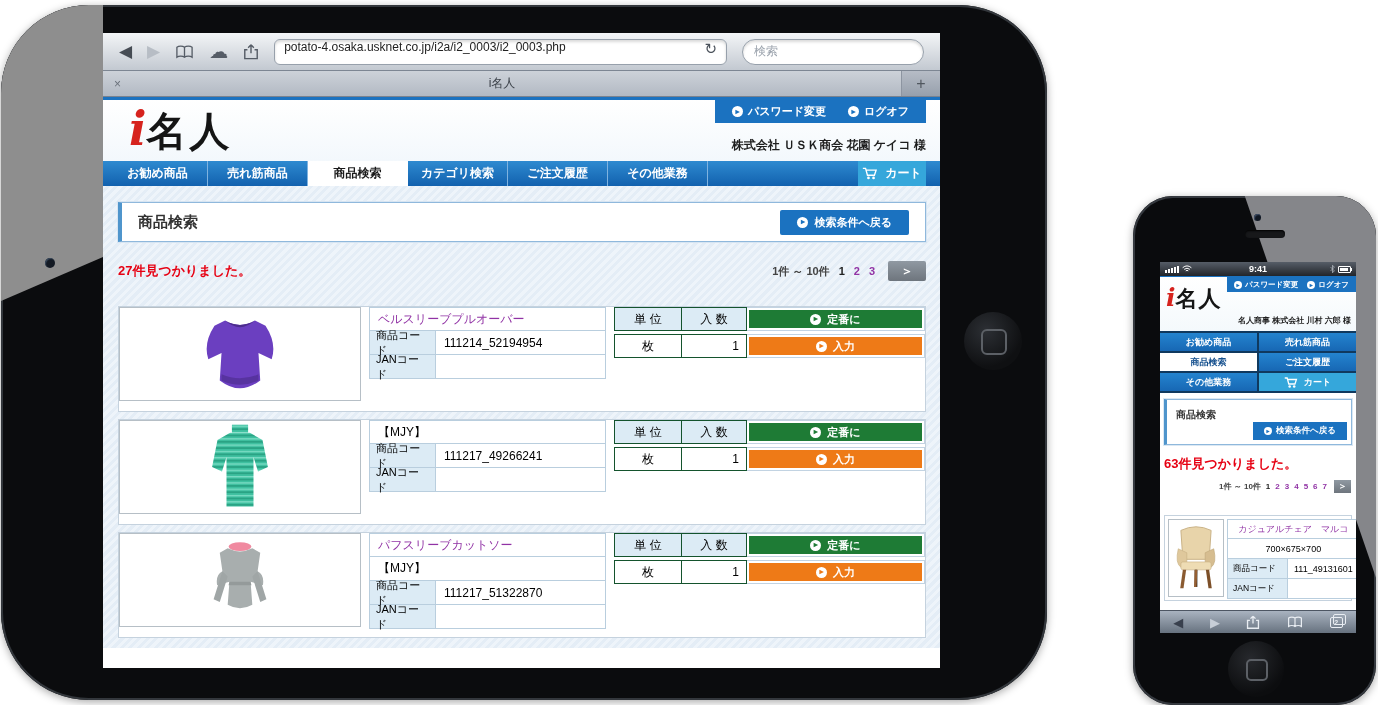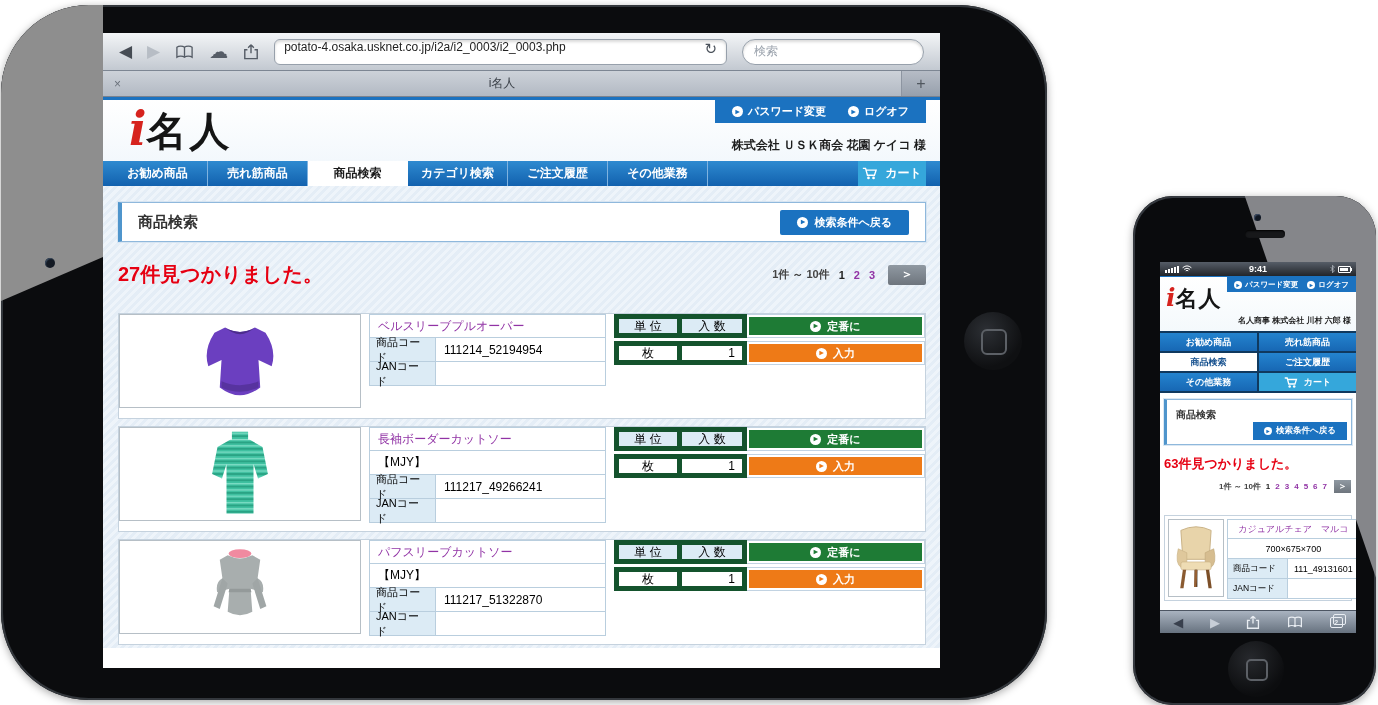--- a/index.html
+++ b/index.html
@@ -54,39 +54,39 @@
   .pnav{height:25px;background:linear-gradient(#2e8ad0,#1261ae);display:flex;align-items:stretch;padding-left:5px}
   .ntab{width:100px;display:flex;align-items:center;justify-content:center;color:#fff;font-size:12px;font-weight:bold;border-right:1px solid #7fb3e0;cursor:pointer}
   .ntab.active{background:#fff;color:#1a1a1a;border-right-color:#fff}
   .cartbtn{margin-left:auto;margin-right:14px;width:68px;background:#35a7db;display:flex;gap:6px;align-items:center;justify-content:center;color:#fff;font-weight:bold;font-size:12px;cursor:pointer}
 
   .pcontent{padding:16px 14px 0 15px}
   .panel{height:40px;background:#fff;border:1px solid #8fb8dc;border-left:4px solid #4f95cc;display:flex;align-items:center;padding:0 16px;outline:1px solid #d7e5f2}
   .panel-title{font-size:15px;font-weight:bold;color:#333}
   .btn-blue{margin-left:auto;height:25px;padding:0 17px;background:#1b72c0;color:#fff;font-size:11px;font-weight:bold;display:flex;align-items:center;gap:6px;border-radius:2px;cursor:pointer}
   .resultrow{margin-top:19px;display:flex;align-items:center}
-  .resultmsg{color:#e60012;font-size:20px;font-weight:bold}
+  .resultmsg{color:#e60012;font-size:13px;font-weight:bold}
   .pager{margin-left:auto;display:flex;align-items:center;gap:9px;font-size:11px;font-weight:bold;color:#444}
   .pnum{color:#9133a5;cursor:pointer}
   .pnum.cur{color:#222}
   .btn-next{width:38px;height:20px;background:linear-gradient(#9099a2,#6e757d);border-radius:2px;color:#fff;display:flex;align-items:center;justify-content:center;font-size:12px;cursor:pointer;margin-left:4px}
 
   .prow{margin-top:7px;height:106px;background:#fff;border:1px solid #c5d2de;display:flex;}
   .prow.first{margin-top:25px}
   .imgbox{width:242px;height:94px;border:1px solid #b6bfc6;background:#fff;display:flex;align-items:center;justify-content:center;flex:none}
   .dtable{margin-left:8px;width:237px;font-size:12px;flex:none}
   .drow{height:24px;border:1px solid #b9cede;border-top:none;display:flex;align-items:stretch;background:#fff}
   .drow:first-child{border-top:1px solid #b9cede}
   .drow .txt{display:flex;align-items:center;padding:0 8px}
   .pname{color:#9133a5;cursor:pointer}
   .dlabel{width:66px;background:#dcebf5;display:flex;align-items:center;padding:0 6px;border-right:1px solid #b9cede;font-size:11px;flex:none}
   .dval{display:flex;align-items:center;padding:0 8px;flex:1}
   .rtable{margin-left:8px;flex:1;font-size:12px}
   .rrow{display:flex;height:24px;margin-bottom:3px}
-  .rcell{width:68px;border:5px solid #14532d;display:flex;align-items:center;justify-content:center;background:#fff}
+  .rcell{width:68px;border:1px solid #14532d;display:flex;align-items:center;justify-content:center;background:#fff}
   .rcell.hd{background:#dcebf5}
   .rcell+.rcell{border-left:none}
   .rcell.qv{justify-content:flex-end;padding-right:7px;width:65px}
   .rbtnwrap{flex:1;border:1px solid #c2d3e2;border-left:none;padding:2px;display:flex}
   .btn-green,.btn-orange{flex:1;display:flex;align-items:center;justify-content:center;gap:6px;color:#fff;font-size:11px;font-weight:bold;cursor:pointer}
   .btn-green{background:#1e7b35}
   .btn-orange{background:#ee7a17}
 
   
   .iphone{position:absolute;left:1133px;top:196px;width:243px;height:509px;background:#0a0b0d;border-radius:40px;overflow:hidden;box-shadow:inset 0 0 0 2px #35393f,0 2px 8px rgba(0,0,0,.35)}
@@ -300,23 +300,20 @@
                     <rect width="10" height="7" fill="#3fc0a0"></rect>
                     <rect width="10" height="2" fill="#2aa384"></rect>
                     <rect y="4" width="10" height="1.5" fill="#7cdcc4"></rect>
                   </pattern>
                 </defs>
               <path d="M36 3 h18 v9 h-18 z" fill="url(#st)"></path>
               <path d="M34 12 h22 l14 8 6 30 -11 5 -5 -16 0 55 -30 0 0 -55 -5 16 -11 -5 6 -30 z" fill="url(#st)"></path>
             </svg>
           </div>
           <div class="dtable">
-            <div class="drow">
-                <span class="txt pname">長袖ボーダーカットソー</span>
-              </div>
             <div class="drow">
                 <span class="txt">【MJY】</span>
               </div>
             <div class="drow">
               <span class="dlabel">商品コード</span>
               <span class="dval">111217_49266241</span>
             </div>
             <div class="drow">
               <span class="dlabel">JANコード</span>
               <span class="dval"></span>

